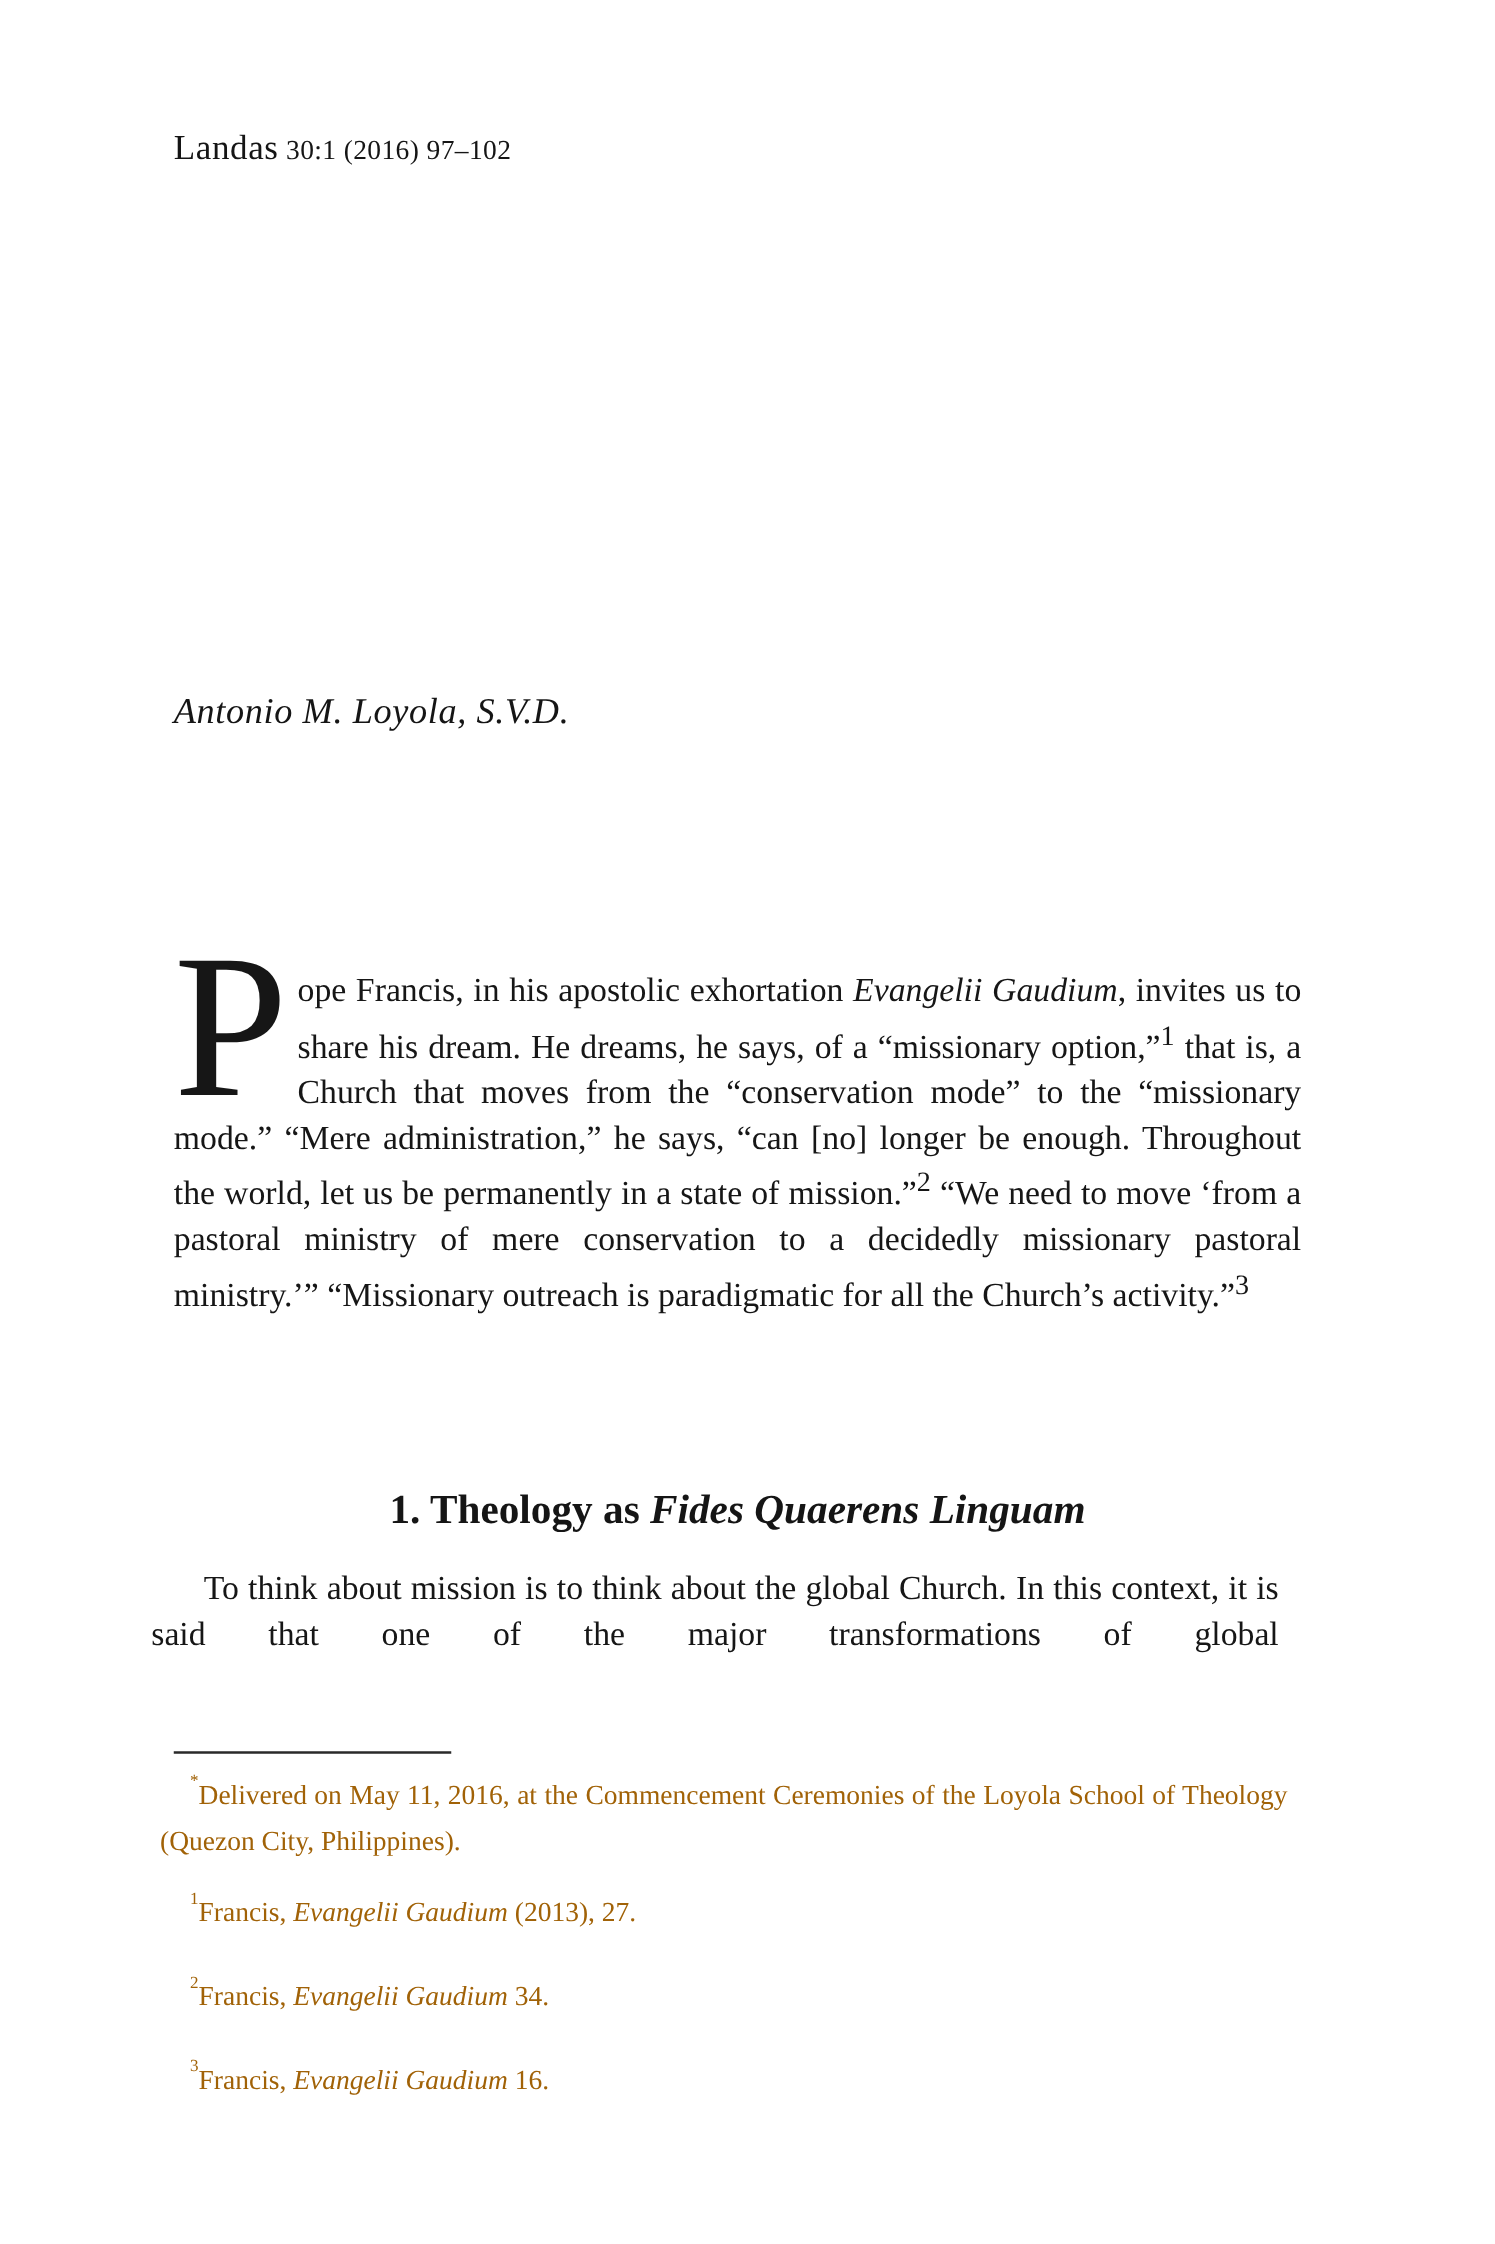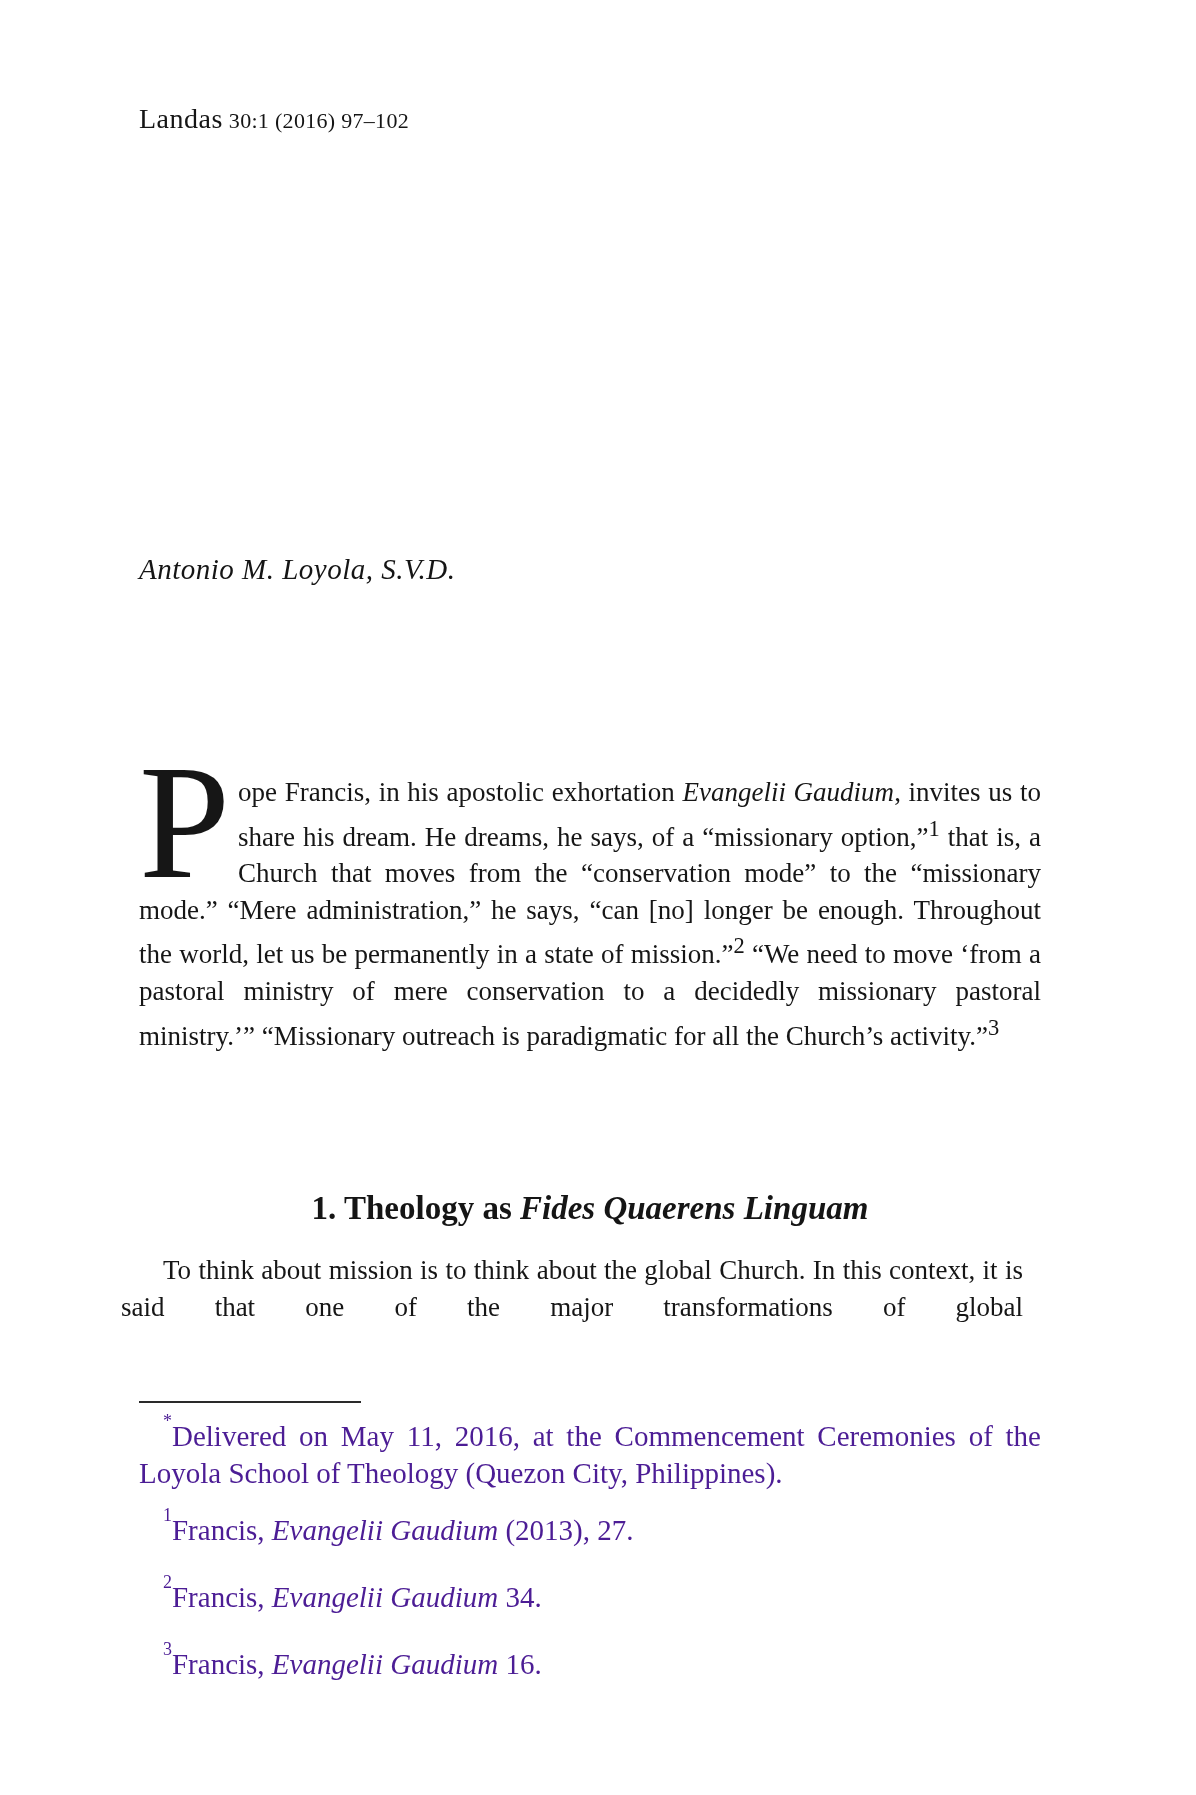--- a/index.html
+++ b/index.html
@@ -53,23 +53,23 @@
   .section-heading em { font-style:italic; }
 
   .para2 {
     left:121px; top:1252px; width:902px;
     text-indent:42px; text-align-last:justify;
   }
 
   
   .fnrule { left:139px; top:1401px; width:222px; border-top:2px solid #2a2a2a; height:0; }
   .fnline {
-    left:139px; width:902px;
-    font-size:29px; line-height:36.5px; text-align:justify;
-    text-indent:24px; color:#4c1d95;
+    left:128px; width:902px;
+    font-size:22px; line-height:36.5px; text-align:justify;
+    text-indent:24px; color:#a16207;
   }
   .fn-star { top:1418px; }
   .fn-1 { top:1512px; }
   .fn-2 { top:1579px; }
   .fn-3 { top:1646px; }
   em { font-style:italic; }
 </style>
 </head>
 <body>
 

